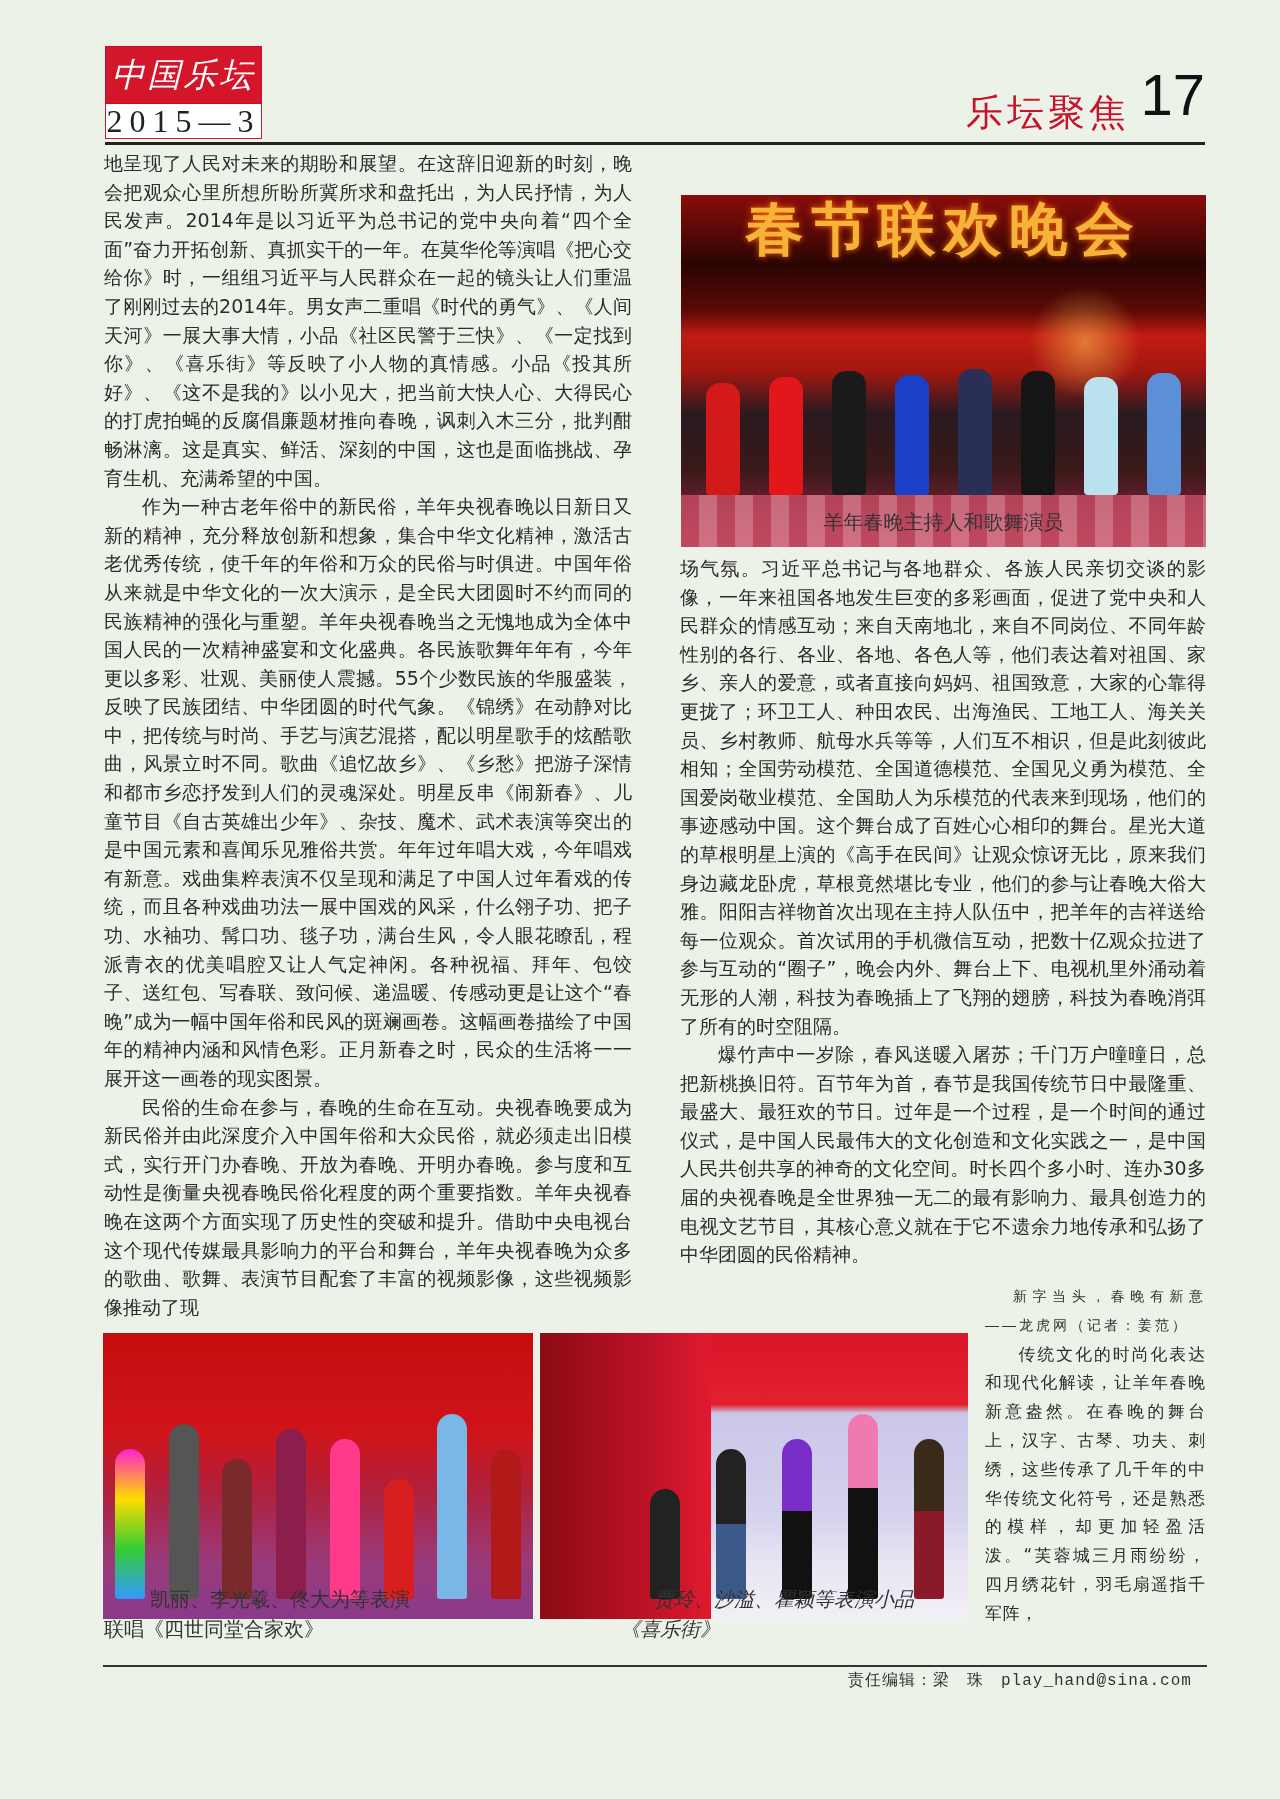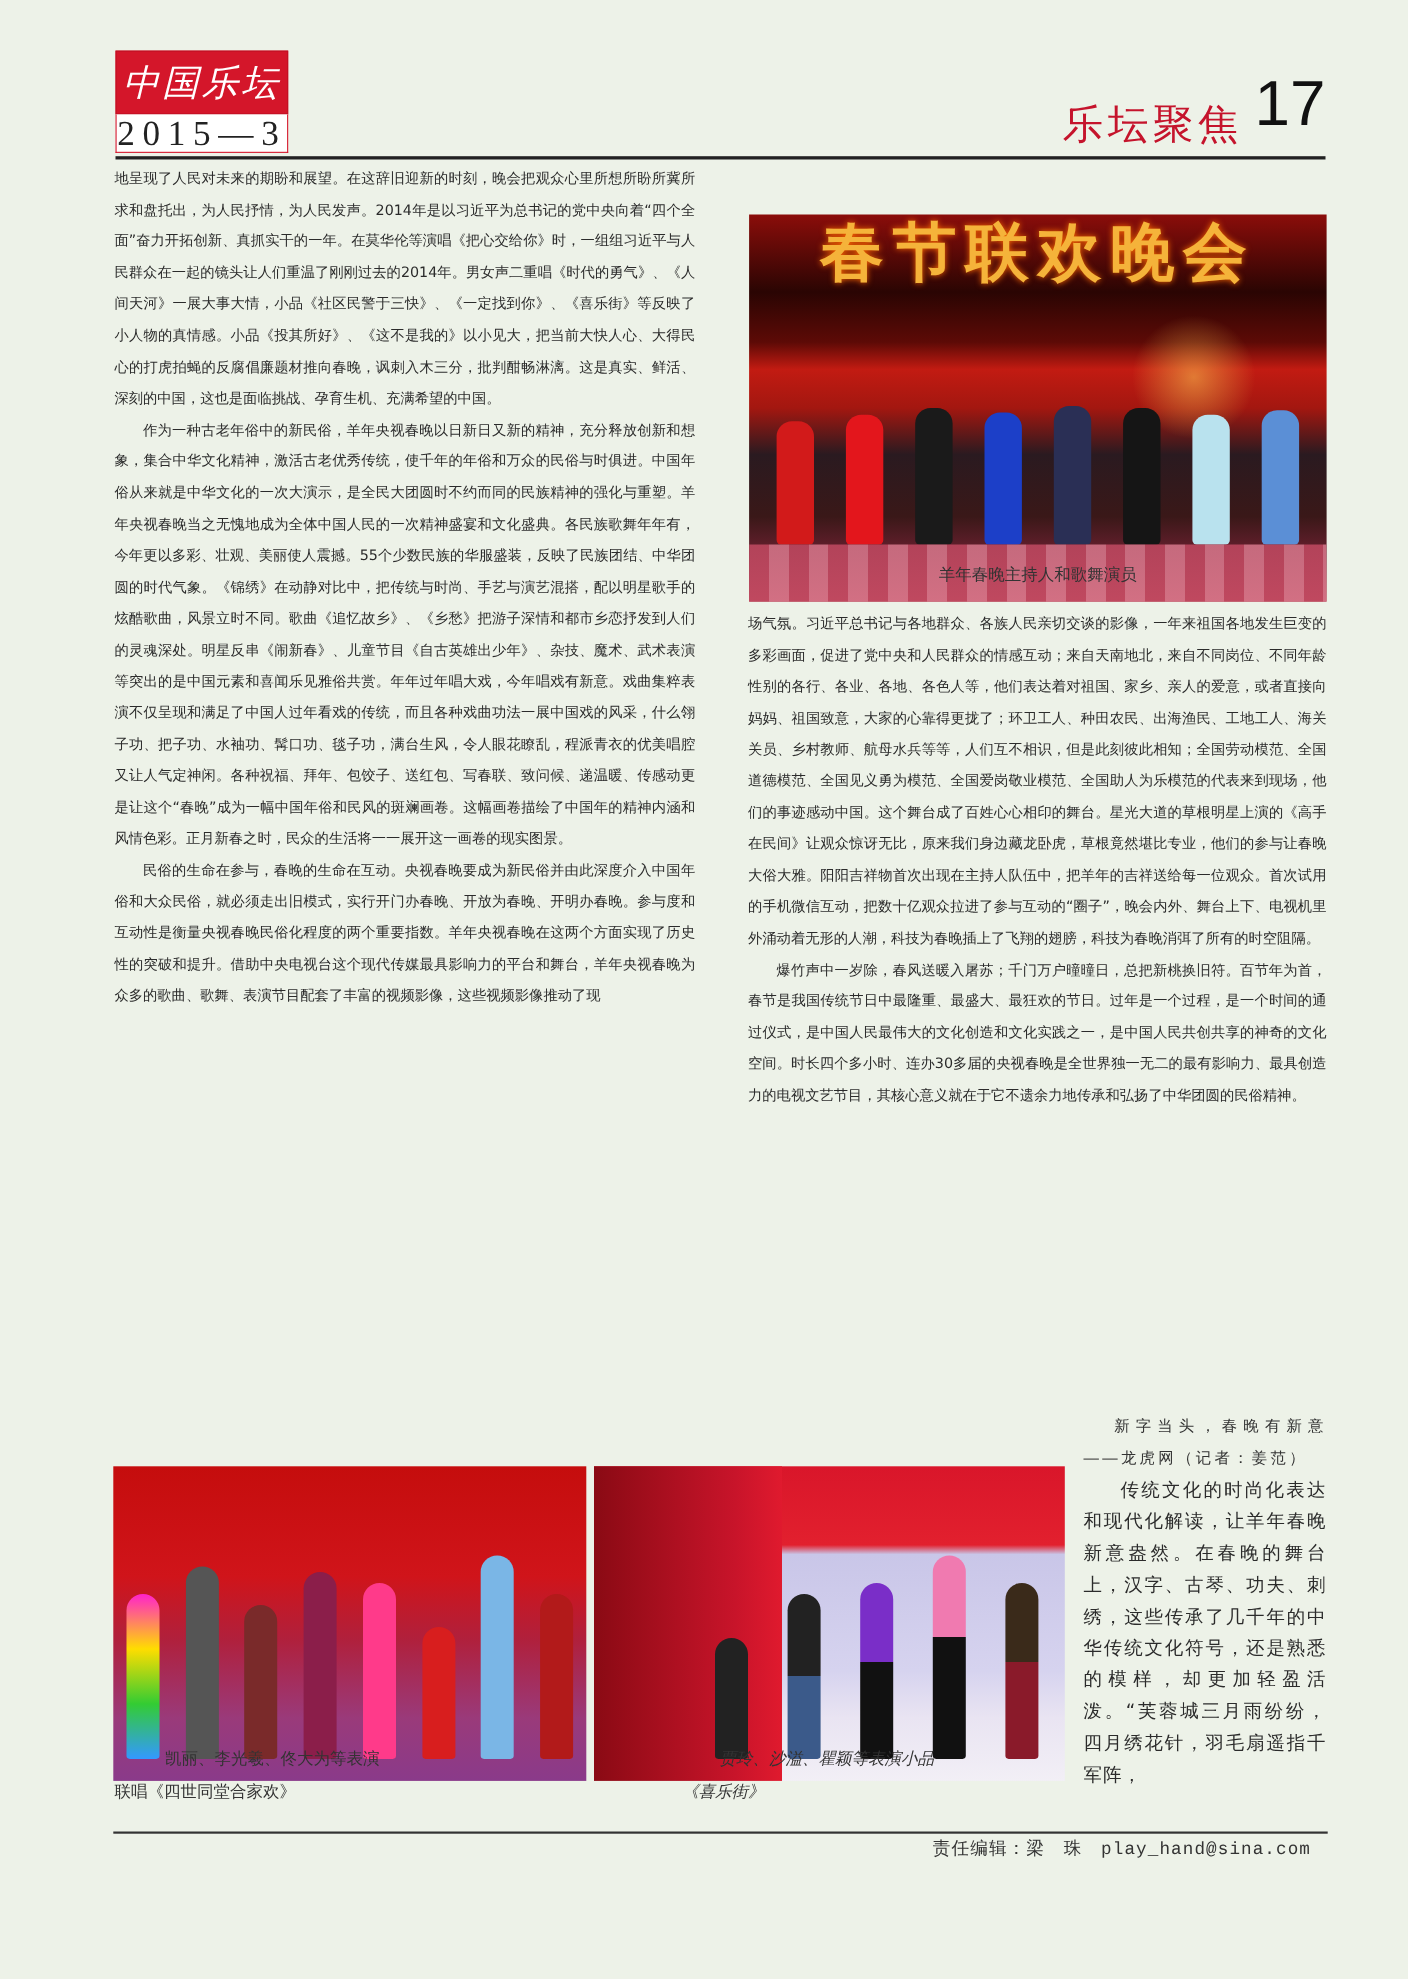--- a/index.html
+++ b/index.html
@@ -31,21 +31,21 @@
     font-family: "DejaVu Serif", "Liberation Serif", serif; letter-spacing: 4px;
   }
   .page-number {
     right: 75px; top: 66px; font-size: 58px; color: #111;
     font-family: "Liberation Sans", sans-serif; line-height: 1;
   }
   .header-rule { left: 105px; top: 142px; width: 1100px; height: 3px; background: #222; }
 
   
   .col {
-    font-size: 13px; line-height: 28.6px; text-align: justify; text-justify: inter-character;
+    font-size: 19px; line-height: 28.6px; text-align: justify; text-justify: inter-character;
     color: #2b2b2b;
   }
   .col p { margin: 0; }
   .col p.indent { text-indent: 2em; }
   .col-left { left: 104px; top: 149px; width: 528px; }
   .col-right { left: 680px; top: 554px; width: 526px; }
   .col-side { left: 985px; top: 1282px; width: 221px; font-size: 16.8px; line-height: 28.8px; letter-spacing: 1px; }
   .col-side p.credit { text-indent: 2em; font-family: Liberation Sans, sans-serif; font-size: 14px; letter-spacing: 3px; color: #333; }
 
   
@@ -74,21 +74,21 @@
   }
   .photo-br {
     left: 540px; top: 1288px; width: 428px; height: 286px;
     background:
       linear-gradient(90deg, #8a0a14 0%, #c8142a 30%, #e01a2e 40%, transparent 40%),
       linear-gradient(180deg, #d9162a 0%, #e2202e 25%, #c9c6e8 28%, #d6d3ef 65%, #e9e4f2 80%, #f2eff6 100%);
   }
   .people-row { position: absolute; left: 0; right: 0; bottom: 20px; height: 200px; display: flex; align-items: flex-end; justify-content: space-around; }
   .person { width: 30px; border-radius: 15px 15px 3px 3px; }
 
-  .caption { font-family: "DejaVu Serif", "Liberation Serif", serif; font-size: 15px; color: #333; line-height: 30px; }
+  .caption { font-family: "DejaVu Serif", "Liberation Serif", serif; font-size: 20px; color: #333; line-height: 30px; }
   .cap-top { left: 681px; top: 507px; width: 525px; text-align: center; }
   .cap-bl { left: 104px; top: 1584px; width: 430px; }
   .cap-br { left: 620px; top: 1584px; width: 360px; font-style: italic; }
   .cap-bl .l1 { padding-left: 46px; }
   .cap-br .l1 { padding-left: 34px; }
 
   
   .footer-rule { left: 103px; top: 1665px; width: 1104px; height: 2px; background: #333; }
   .footer-editor {
     left: 848px; top: 1670px; font-size: 16px; color: #333;

